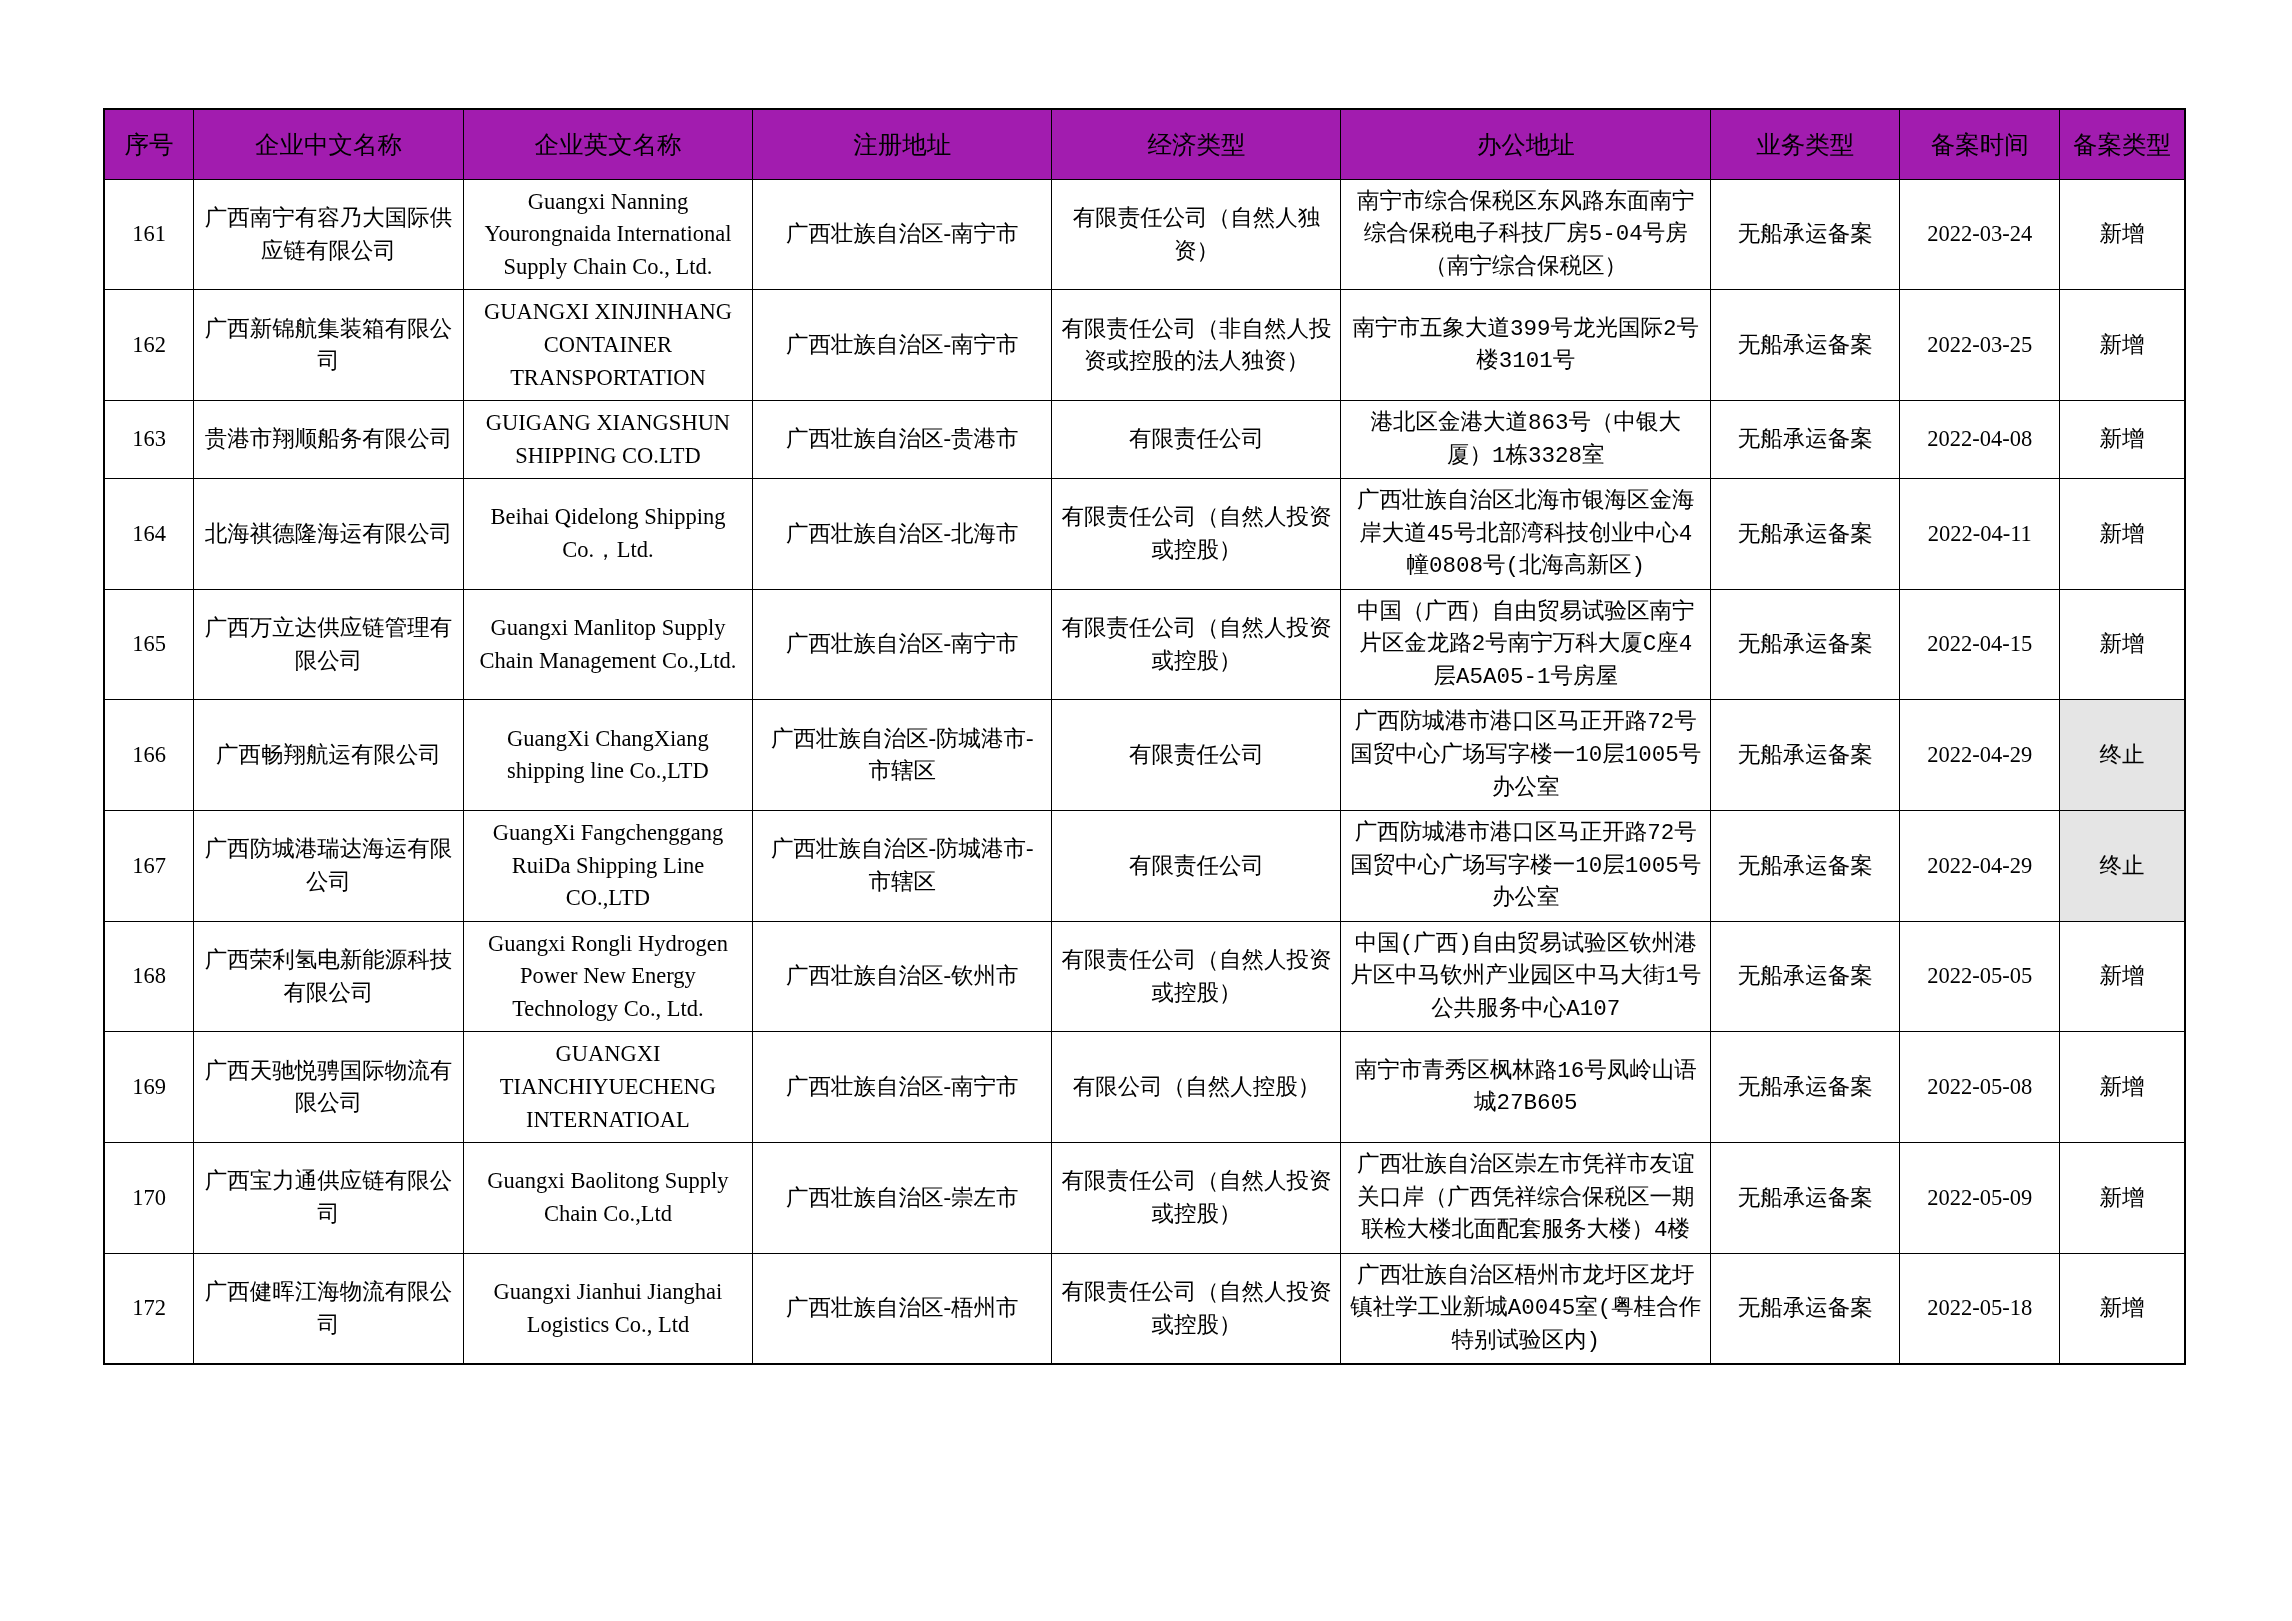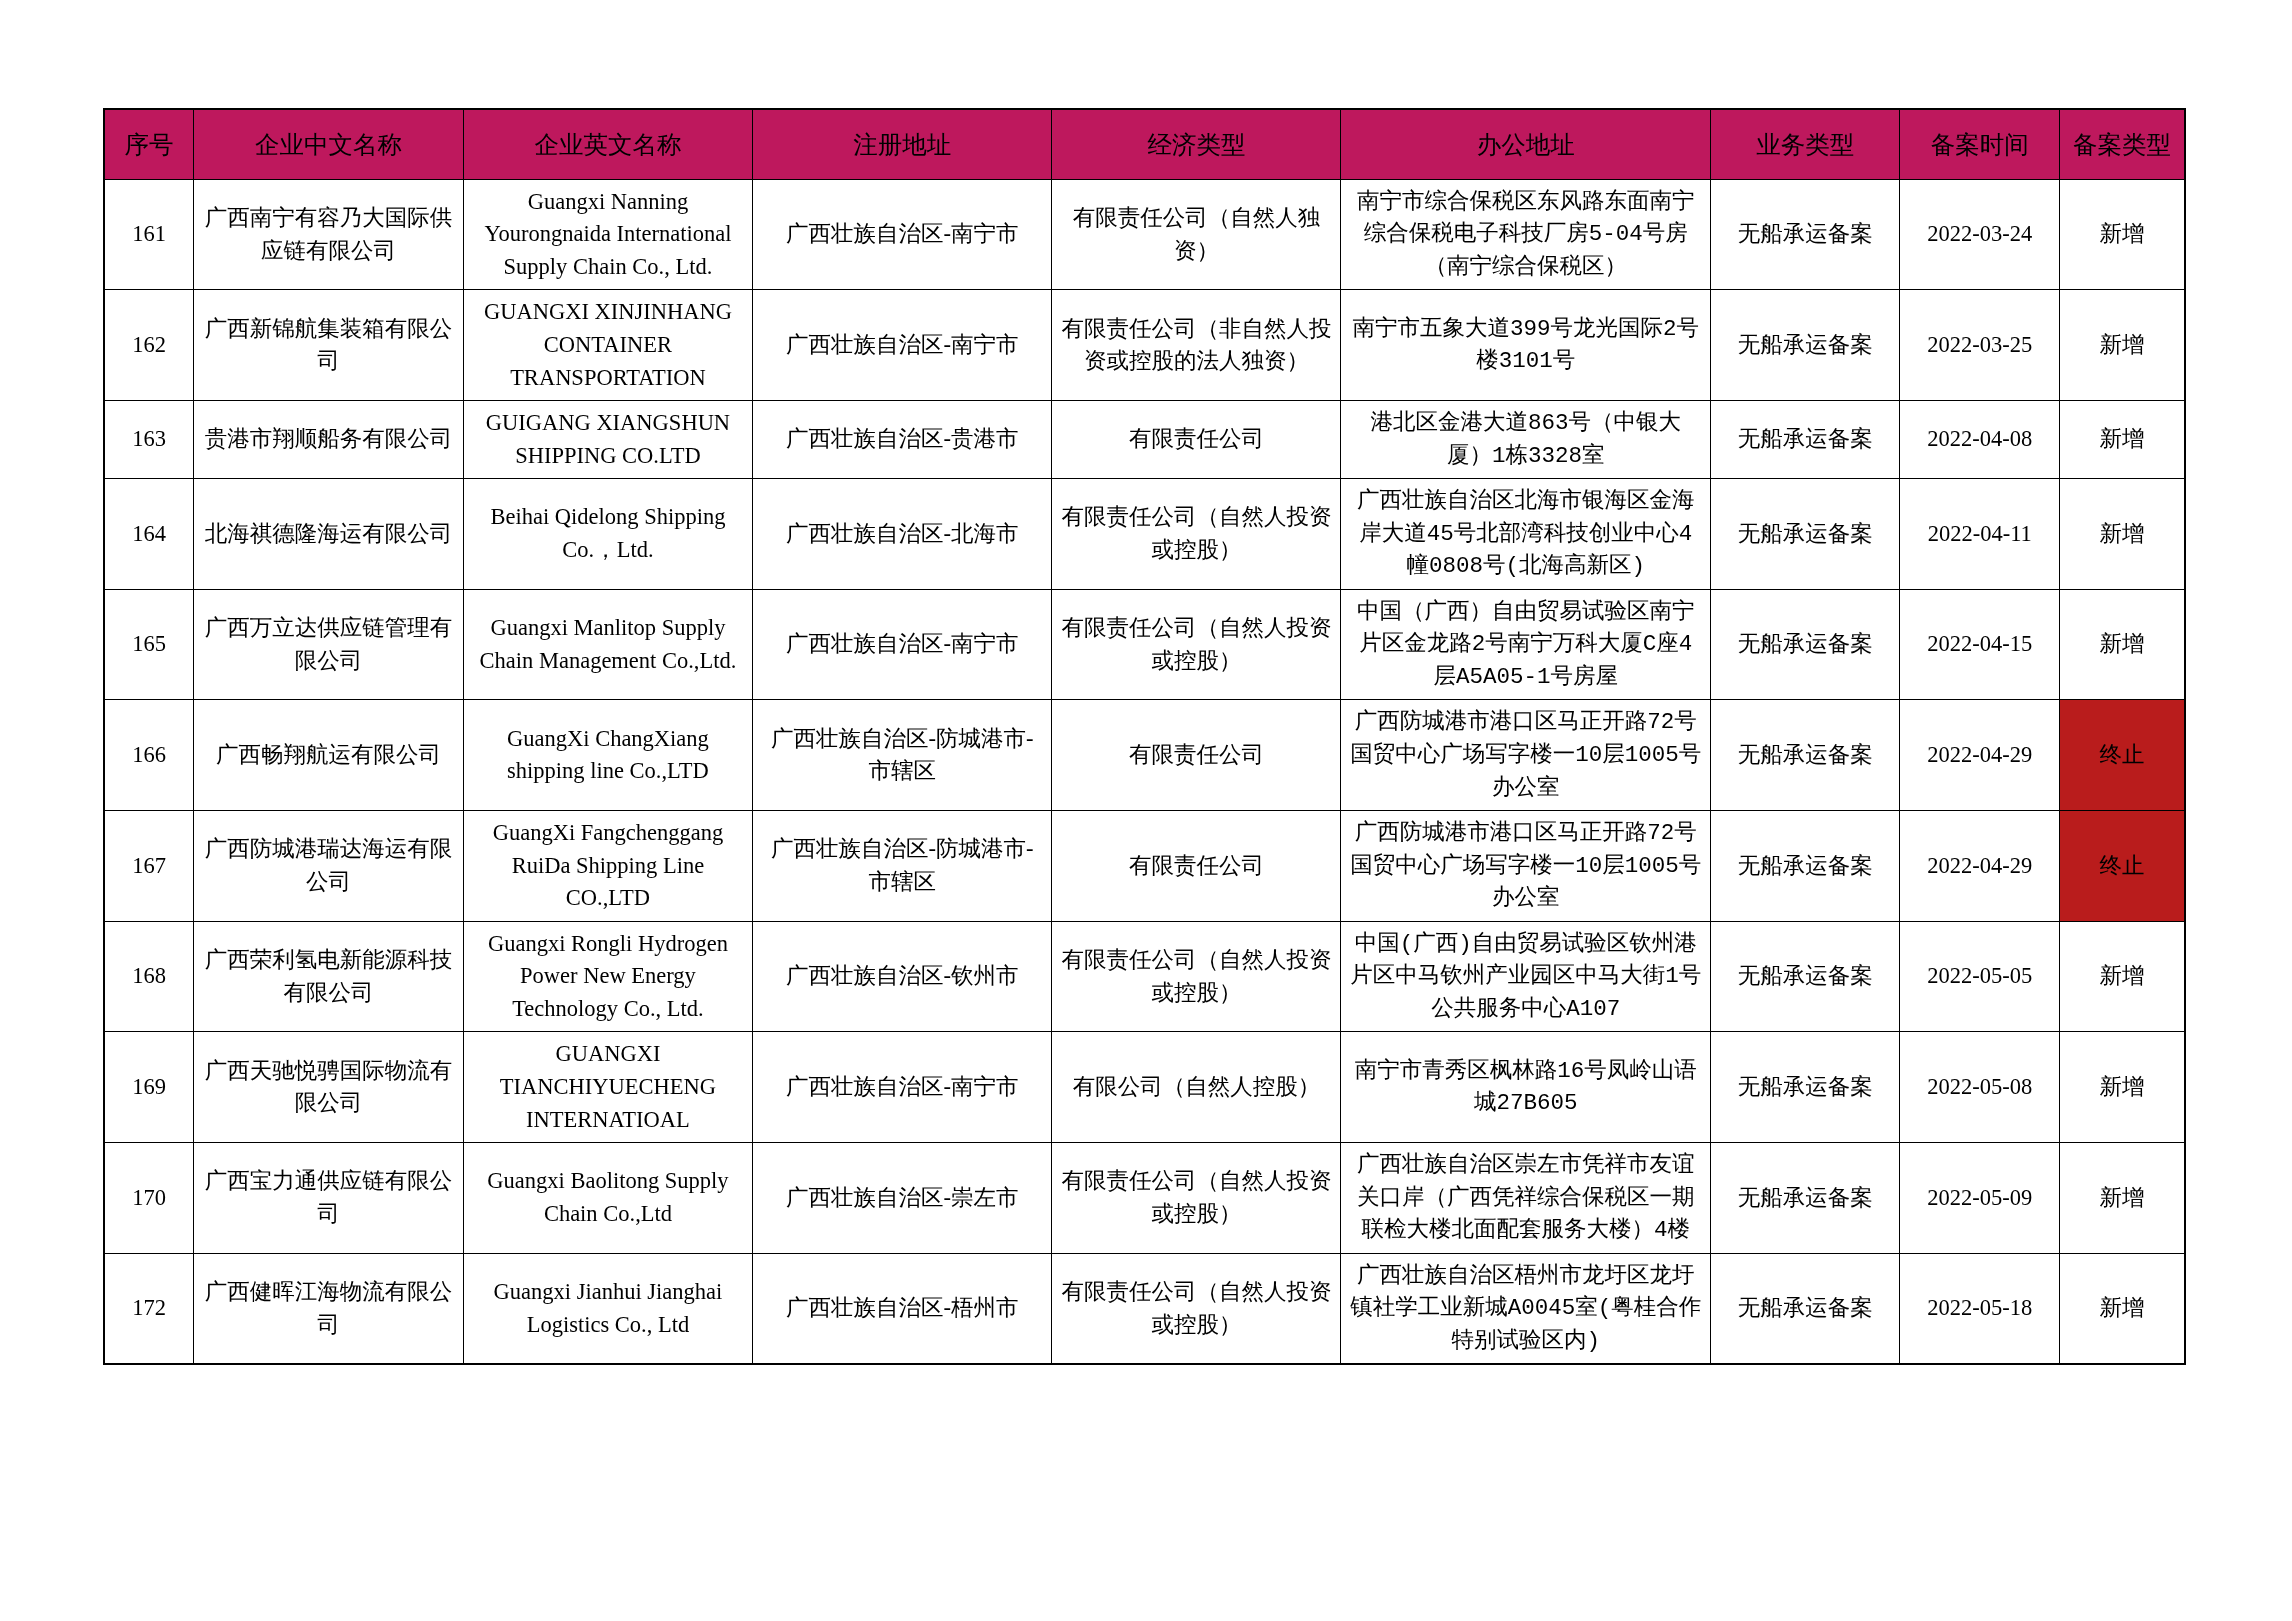--- a/index.html
+++ b/index.html
@@ -37,42 +37,42 @@
   table.records col.c8 { width: 123px; }
 
   table.records th, table.records td {
     border: 1.5px solid #000;
     padding: 5.9px 7.8px;
     text-align: center;
     vertical-align: middle;
     line-height: 1.45;
   }
   table.records thead th {
-    background: #be185d;
+    background: #a21caf;
     font-size: 24.5px;
     font-weight: normal;
     height: 57px;
     padding: 5.9px 3.9px;
     font-family: "Liberation Serif", serif;
   }
   table.records tbody td {
     font-size: 22.5px;
   }
   td.cn-name, td.reg-addr, td.econ, td.office, td.biz, td.date, td.type {
     font-family: "Liberation Serif", serif;
   }
   td.en-name {
     font-family: "Liberation Serif", serif;
     font-size: 22.5px;
   }
   td.idx {
     font-size: 23.5px;
   }
   td.highlight {
-    background: #b91c1c;
+    background: #e5e5e5;
   }
   td.office {
     text-align: center;
     font-family: Liberation Mono, monospace;
   }
 </style>
 </head>
 <body>
 
 <div class="page">

